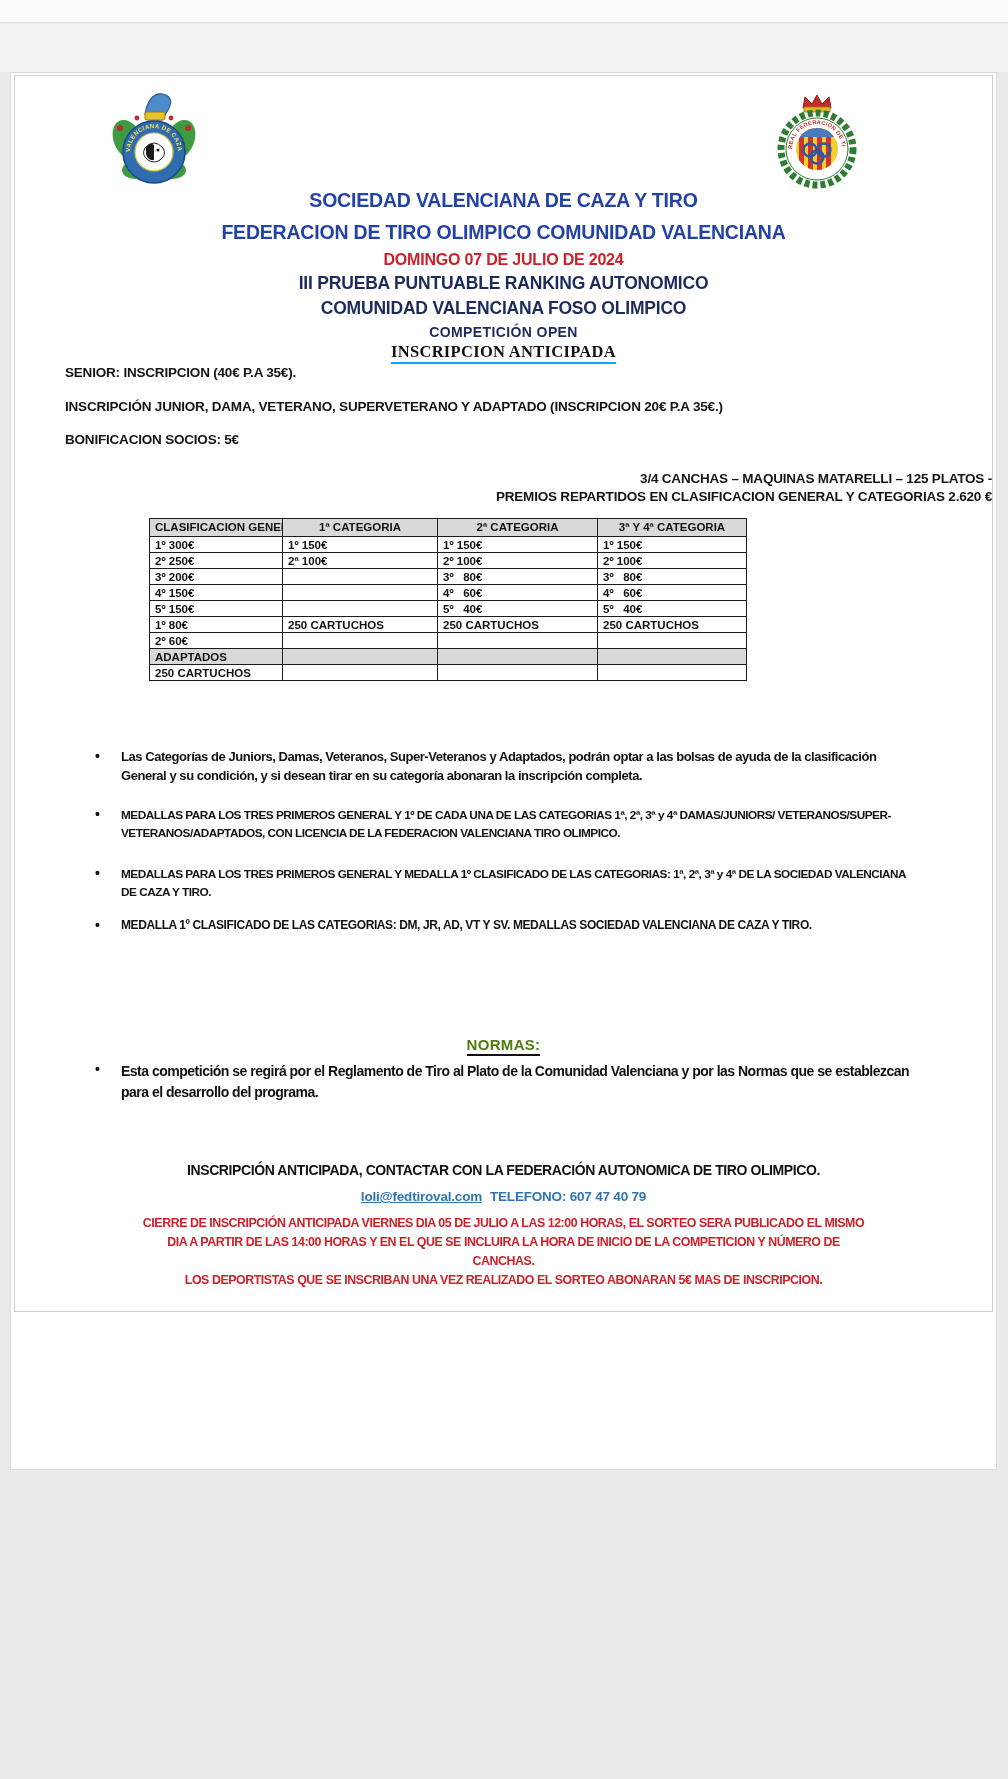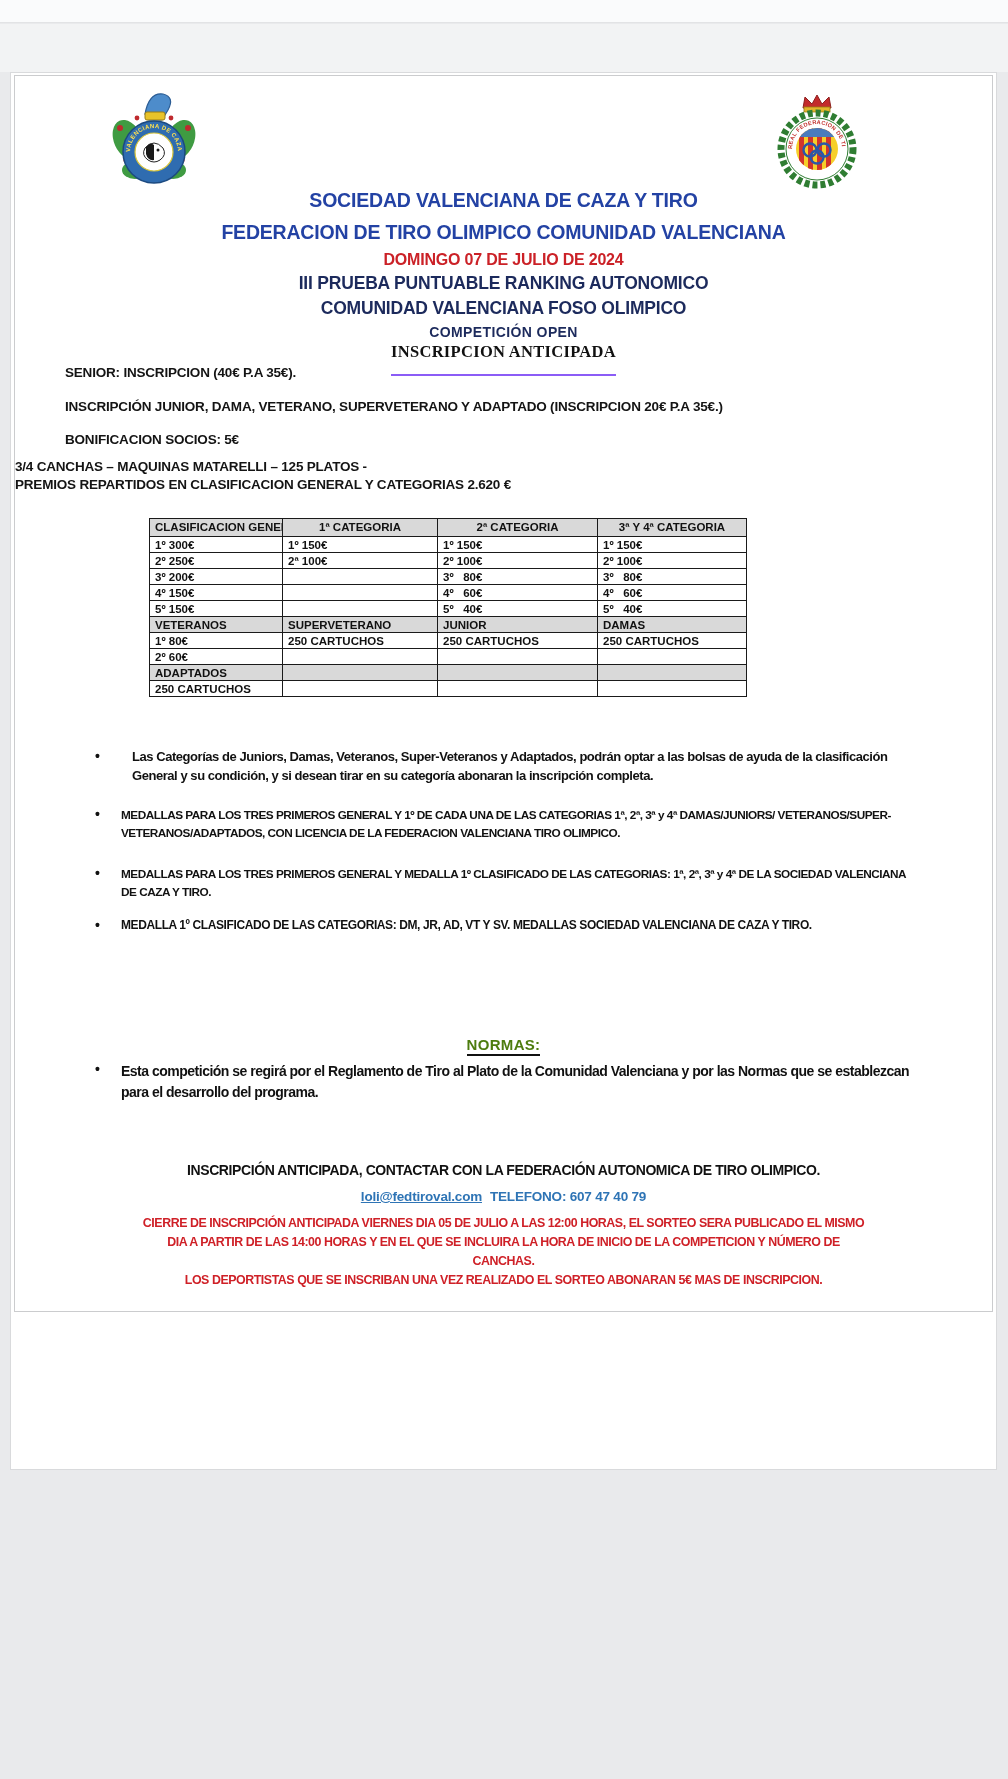--- a/index.html
+++ b/index.html
@@ -44,49 +44,49 @@
   }
   .title-open {
     margin-top:5px; color:#1c2a5c; font-size:14px; font-weight:bold; letter-spacing:0.4px;
   }
   
   .insc-heading {
     position:absolute; left:0; top:266px; width:100%; text-align:center;
     font-family:"Liberation Serif", serif; font-size:16.5px; font-weight:bold;
     color:#111; letter-spacing:0.3px;
   }
-  .insc-heading span { border-bottom:2px solid #8b5cf6; padding-bottom:13px; }
+  .insc-heading span { border-bottom:2px solid #0ea5e9; padding-bottom:1px; }
   .insc-line { position:absolute; left:50px; font-size:13.5px; font-weight:bold; color:#141414; letter-spacing:-0.2px; }
   .insc-senior { top:289px; }
   .insc-junior { top:323px; }
   .insc-bonus  { top:356px; }
   
   .event-lines {
-    position:absolute; left:0; top:382px; width:100%; text-align:left;
+    position:absolute; left:0; top:394px; width:100%; text-align:right;
     font-size:13.5px; font-weight:bold; color:#141414; line-height:18px; letter-spacing:-0.2px;
   }
   
   .prize-table {
     position:absolute; left:134px; top:442px; width:597px;
     border-collapse:collapse; table-layout:fixed;
     font-size:11.5px; font-weight:bold; color:#111;
   }
   .prize-table td {
     border:1.5px solid #1a1a1a; padding:1px 5px; height:16px;
     white-space:pre; overflow:hidden; vertical-align:middle; text-align:left;
   }
   .prize-table tr.shaded td { background:#d9d9d9; }
   .prize-table tr.center td { text-align:center; line-height:13px; padding-top:2px; padding-bottom:2px; }
   
   .bullets { position:absolute; left:80px; top:672px; width:818px; color:#111; }
   .bullet { display:flex; }
   .bullet .dot { width:26px; font-size:14px; font-weight:bold; flex:none; }
   .bullet .txt { flex:1; font-weight:bold; }
   .bullets .bullet:nth-child(1) { margin-bottom:21px; }
-  .bullets .bullet:nth-child(1) .txt { font-size:13px; line-height:18.5px; letter-spacing:-0.45px;margin-left:11px; }
+  .bullets .bullet:nth-child(1) .txt { font-size:13px; line-height:18.5px; letter-spacing:-0.45px; }
   .bullets .bullet:nth-child(2) { margin-bottom:23px; }
   .bullets .bullet:nth-child(2) .txt { font-size:11.8px; line-height:18px; letter-spacing:-0.5px; }
   .bullets .bullet:nth-child(3) { margin-bottom:16px; }
   .bullets .bullet:nth-child(3) .txt { font-size:11.8px; line-height:18px; letter-spacing:-0.5px; }
   .bullets .bullet:nth-child(4) .txt { font-size:12px; line-height:17px; letter-spacing:-0.4px; }
   
   .normas-heading {
     position:absolute; left:0; top:960px; width:100%; text-align:center;
     font-size:15px; font-weight:bold; color:#4d7c0f; letter-spacing:0.3px;
   }
@@ -236,26 +236,20 @@
             <td></td>
             <td>4º   60€</td>
             <td>4º   60€</td>
           </tr>
           <tr>
             <td>5º 150€</td>
             <td></td>
             <td>5º   40€</td>
             <td>5º   40€</td>
           </tr>
-          <tr class="shaded">
-            <td>VETERANOS</td>
-            <td>SUPERVETERANO</td>
-            <td>JUNIOR</td>
-            <td>DAMAS</td>
-          </tr>
           <tr>
             <td>1º 80€</td>
             <td>250 CARTUCHOS</td>
             <td>250 CARTUCHOS</td>
             <td>250 CARTUCHOS</td>
           </tr>
           <tr>
             <td>2º 60€</td>
             <td></td>
             <td></td>

